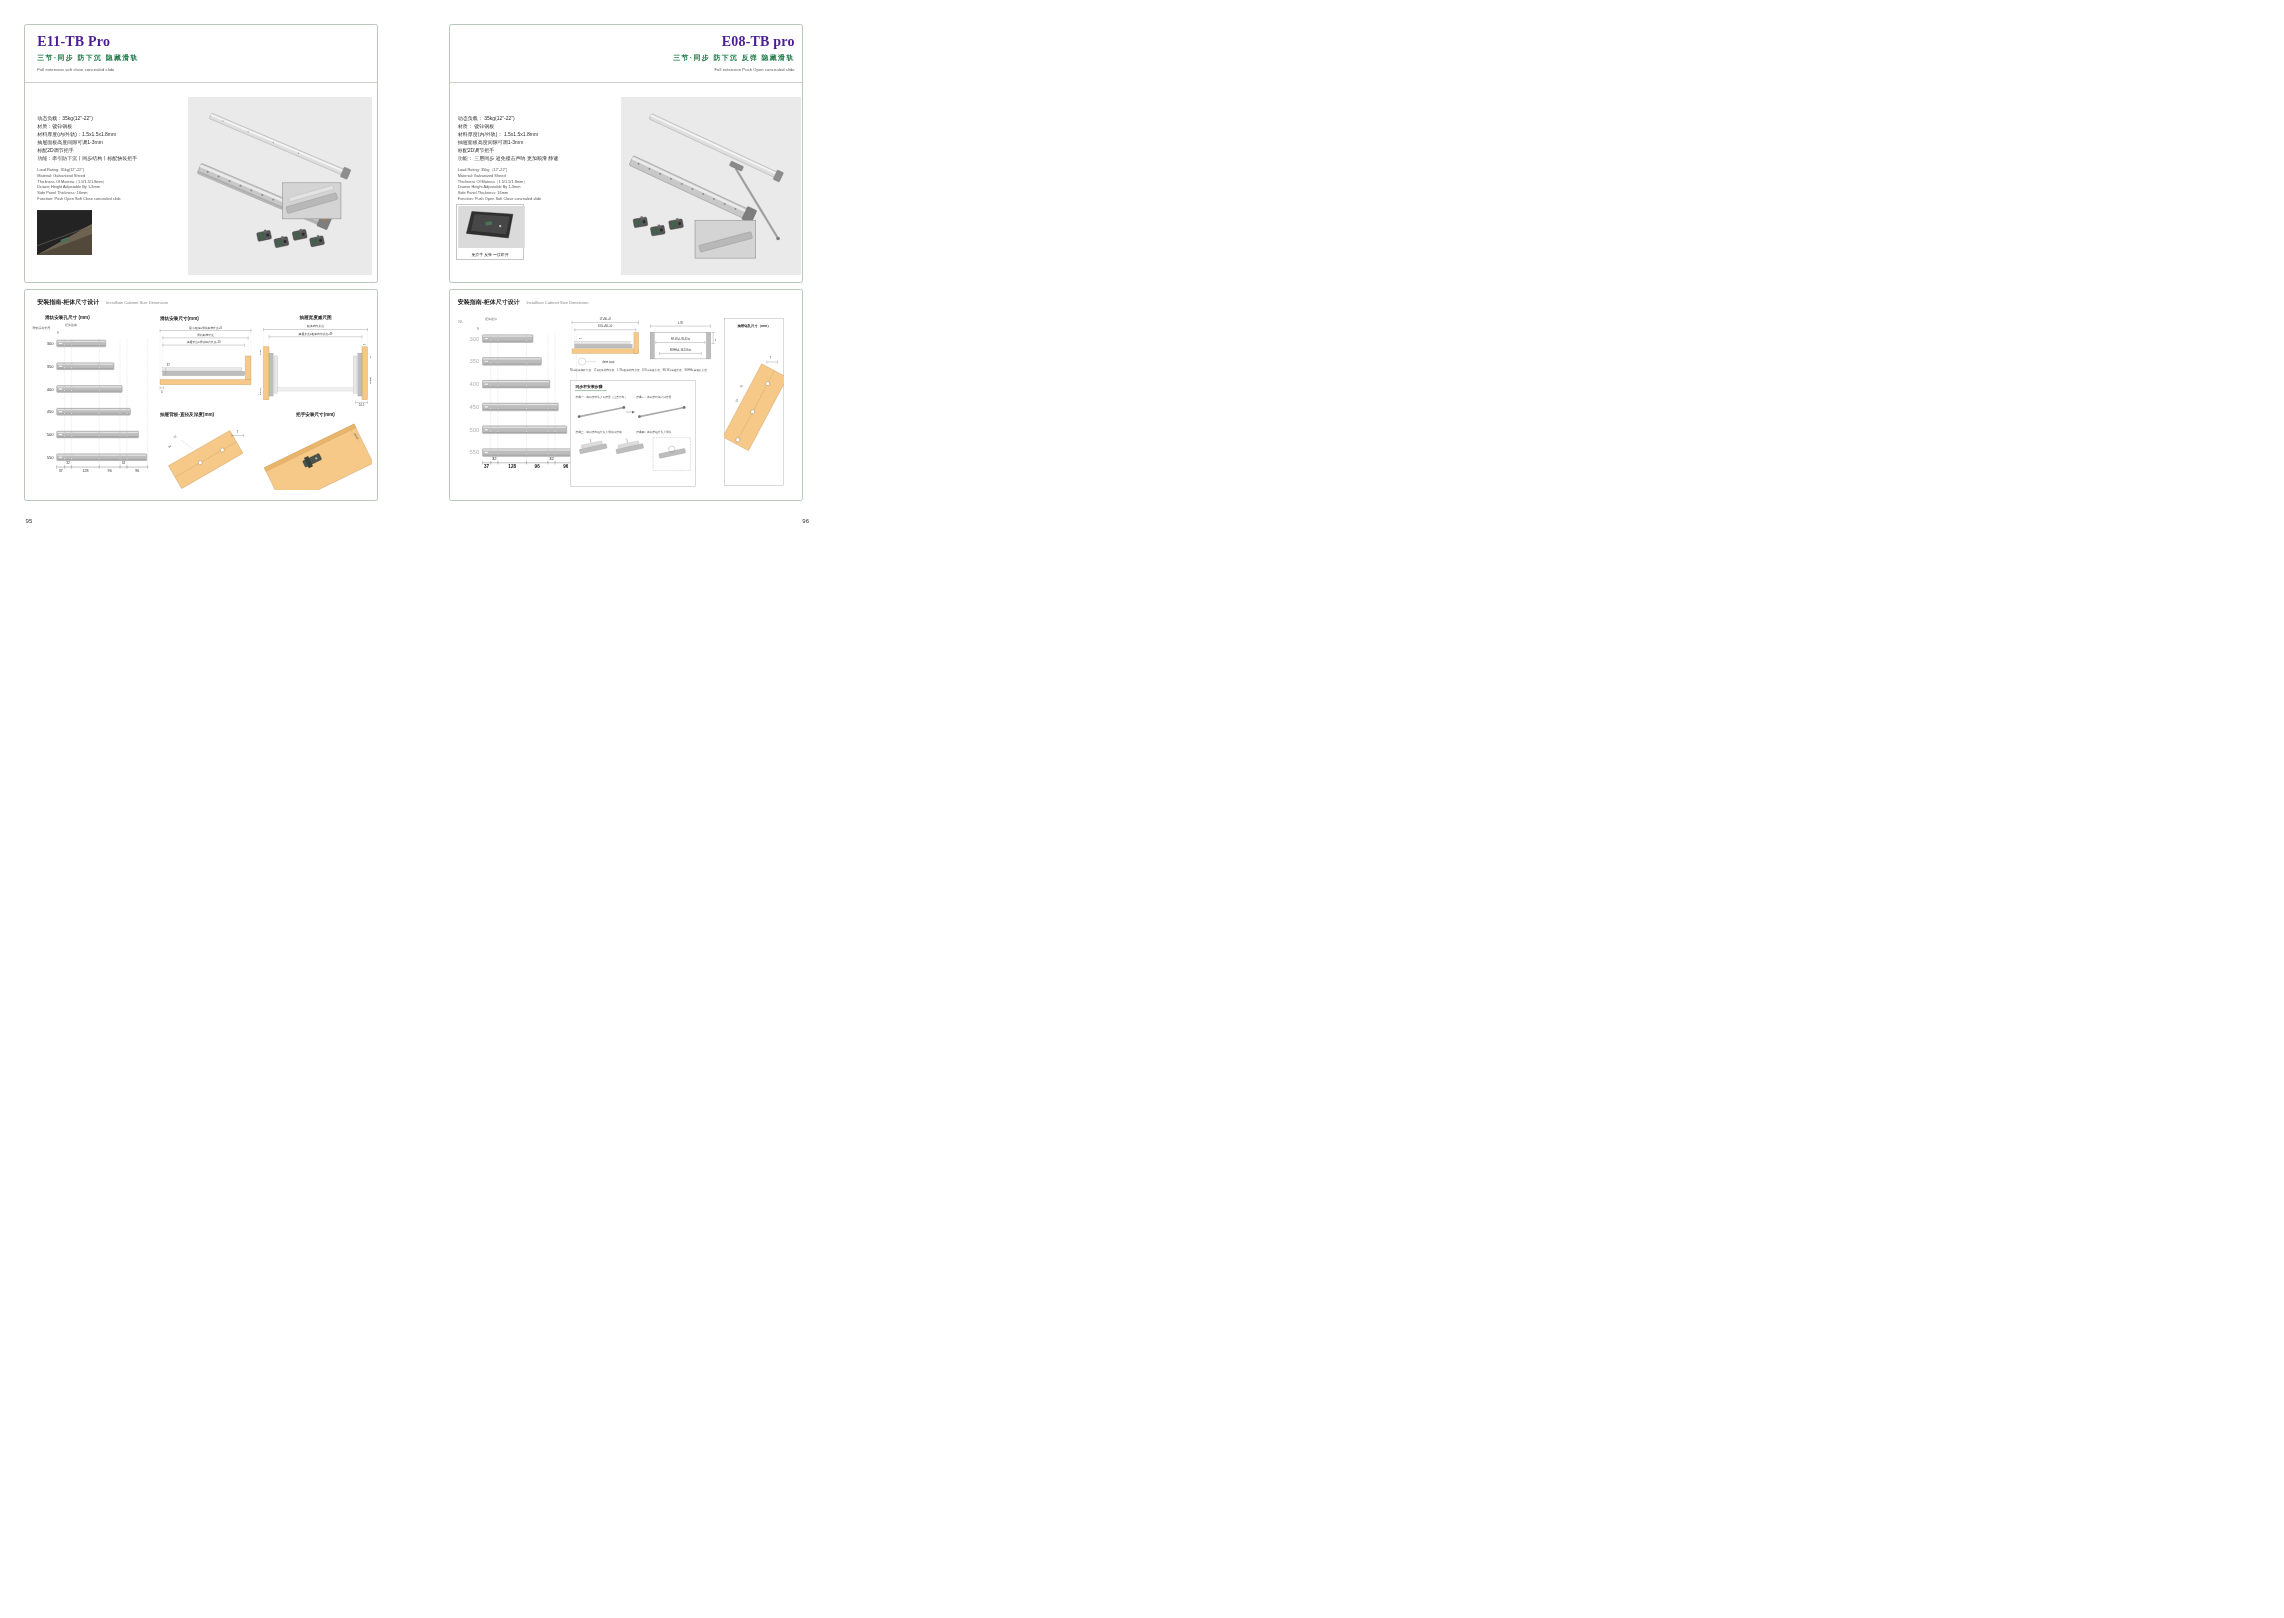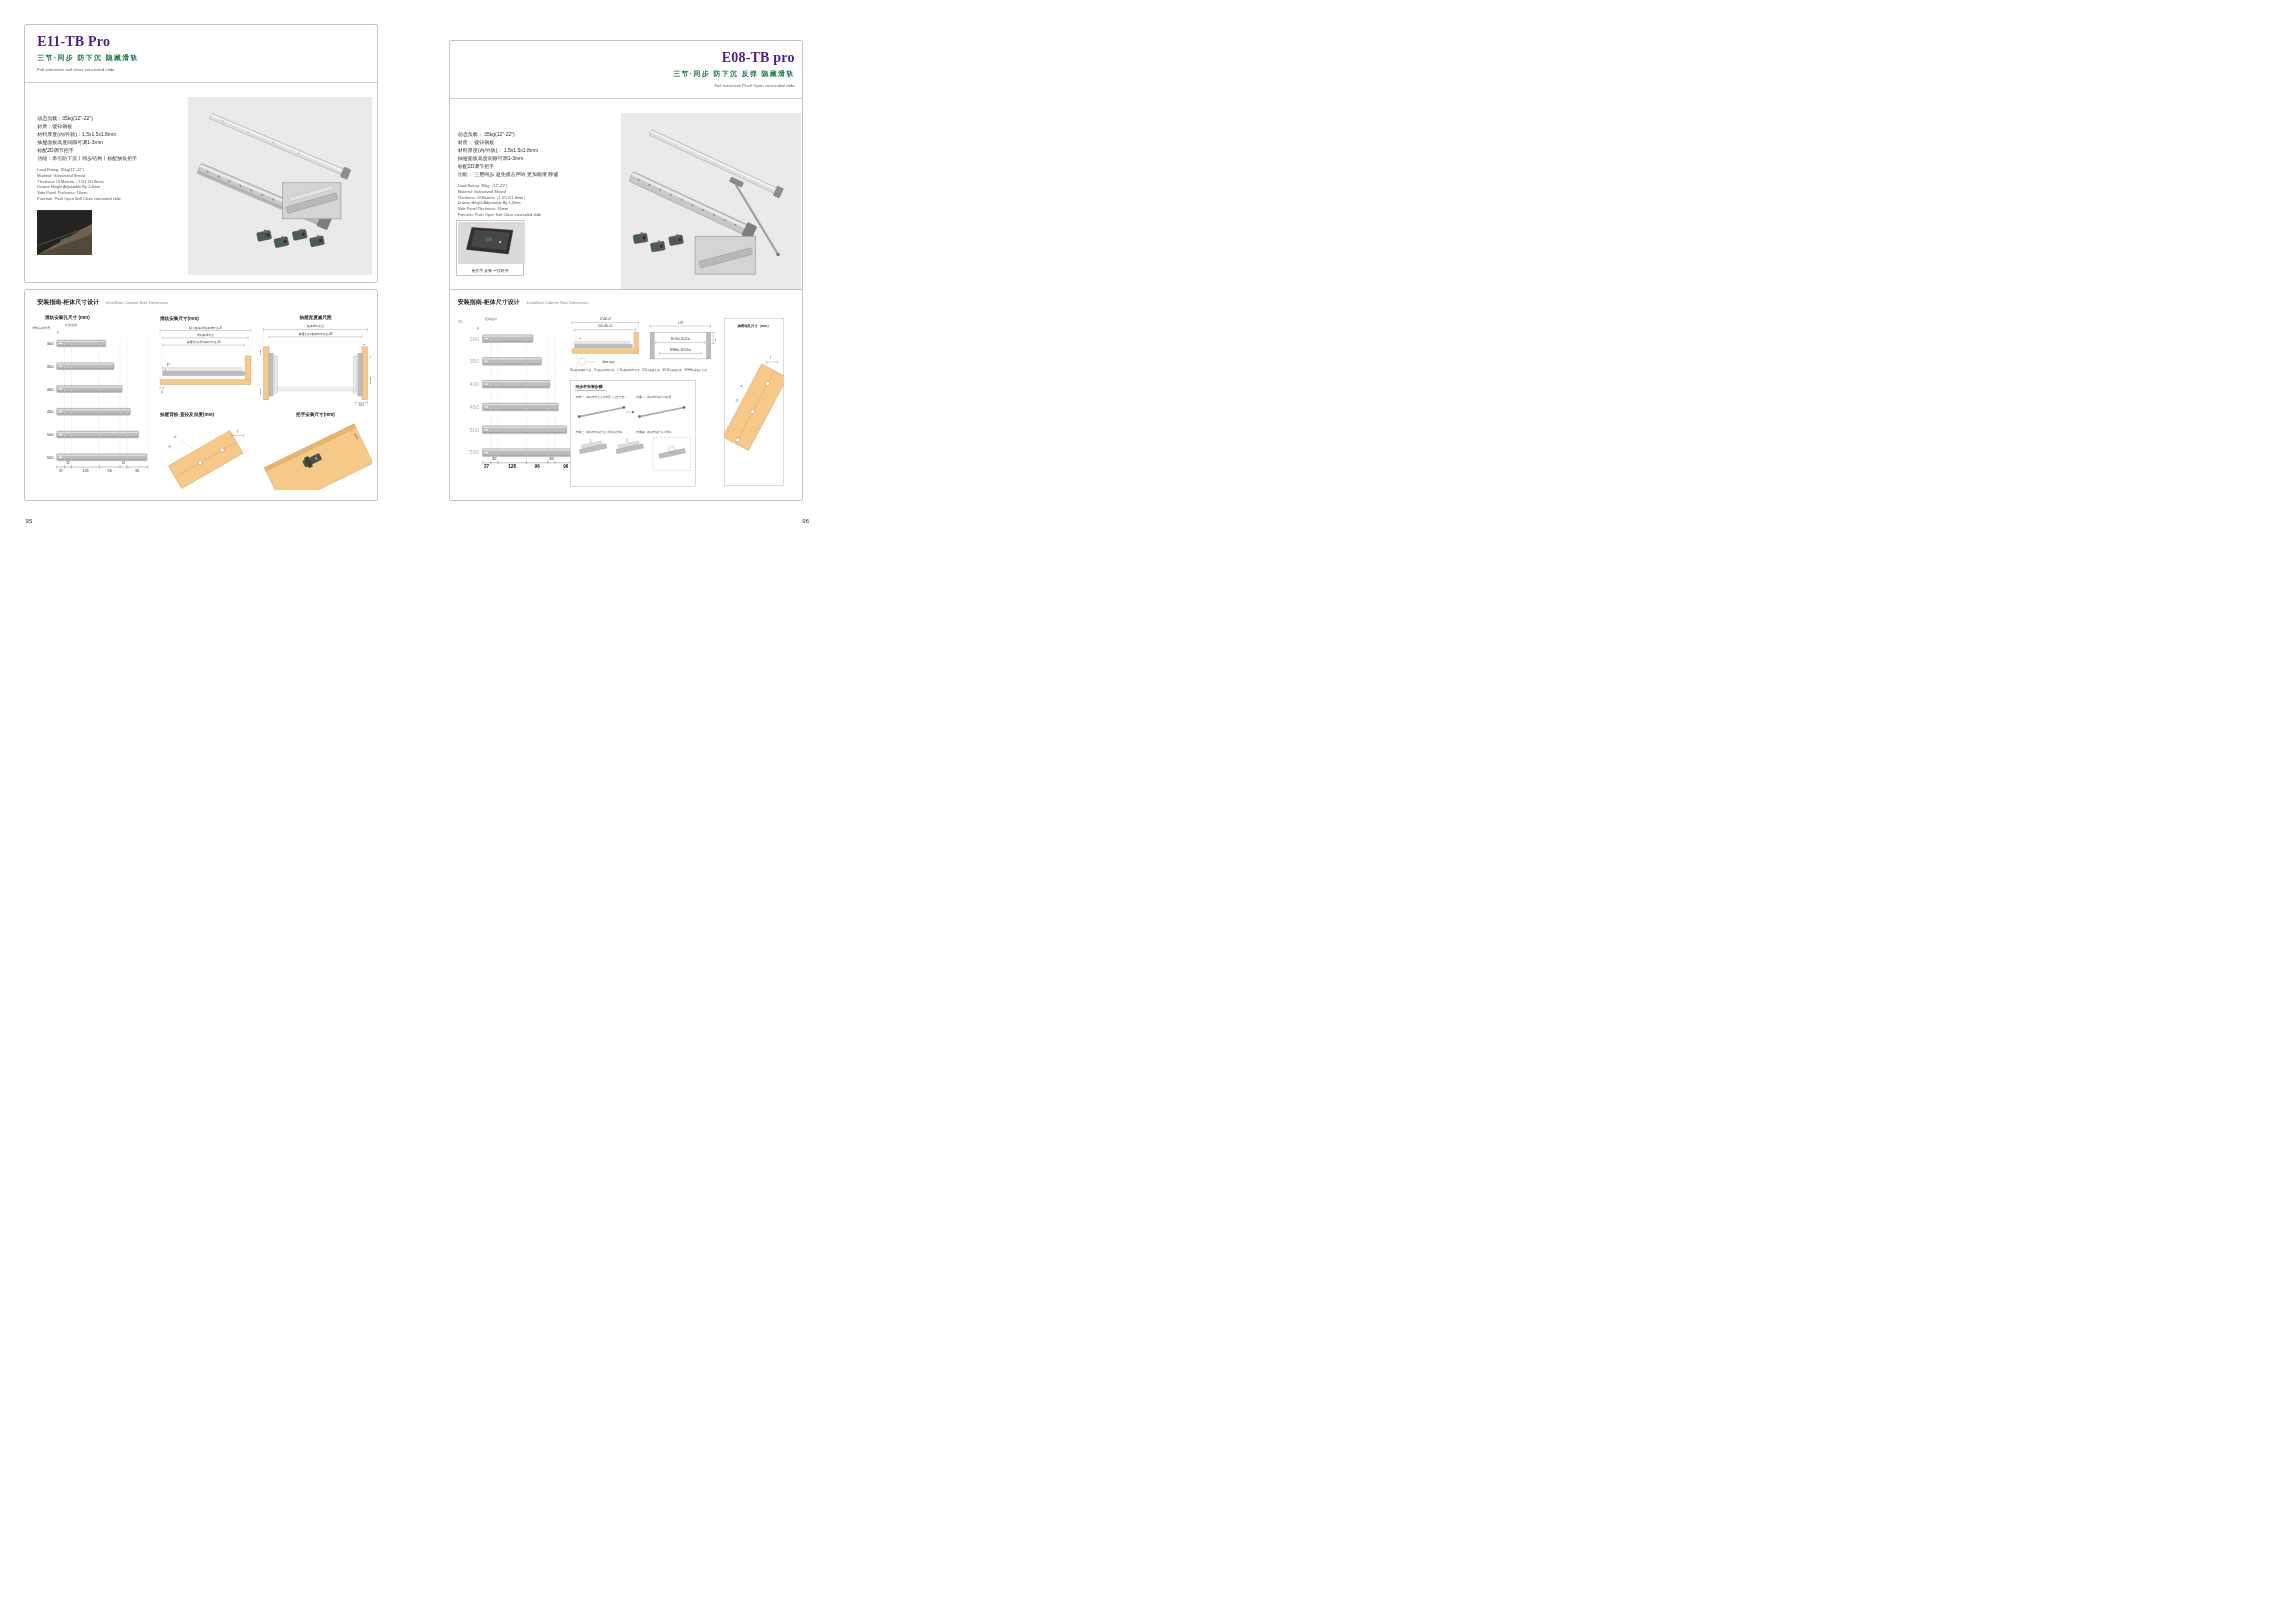--- a/index.html
+++ b/index.html
@@ -1,20 +1,20 @@
 <!DOCTYPE html>
 <html style="font-size:7.3px"><head>
 <meta charset="utf-8">
 <style>
   *{margin:0;padding:0;box-sizing:border-box}
   body{background:#fff;font-family:"Liberation Sans","DejaVu Sans",sans-serif}
   #canvas{position:relative;width:827px;height:539px;background:#fff;overflow:hidden}
   .page-box{position:absolute;border:0.5px solid #b9c8bd;border-radius:2.3px;background:#fff}
   #lp-top{left:24px;top:24px;width:354px;height:259px}
-  #rp-top{left:449px;top:40px;width:354px;height:259px}
+  #rp-top{left:449px;top:24px;width:354px;height:259px}
   #lp-bot{left:24px;top:289px;width:354px;height:212px}
   #rp-bot{left:449px;top:289px;width:354px;height:212px}
   .page-box svg{position:absolute;display:block}
   .title-block{position:absolute;left:12.3px;top:9px}
   #rp-top .title-block{left:auto;right:7.3px;text-align:right}
   .ptitle{font-size:14px;font-weight:bold;color:#4c1d95;letter-spacing:0.2px;font-family:Liberation Serif, serif}
   .psub-cn{font-size:6.9px;color:#1a7a45;letter-spacing:1.4px;margin-top:3.2px;font-weight:bold}
   .psub-en{font-size:4.1px;color:#555;margin-top:4.1px;letter-spacing:0.1px}
   .divider{position:absolute;left:0;right:0;top:57px;border-top:0.5px solid #cfcfcf}
   .specs-cn{position:absolute;font-size:5px;color:#2e2e2e;line-height:8px}

